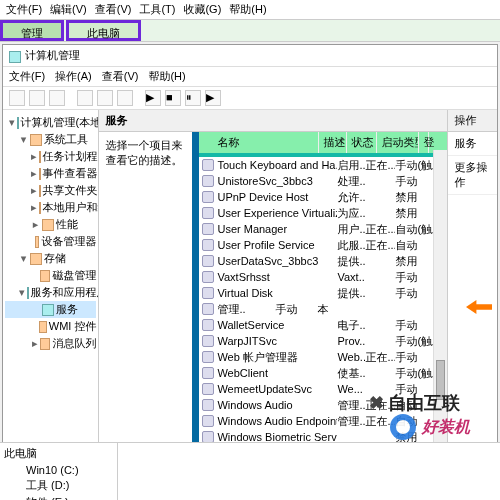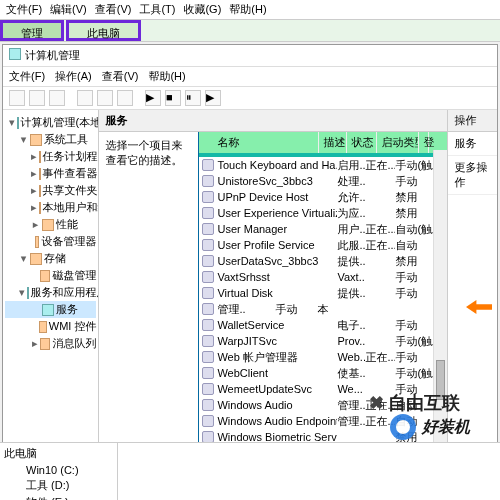--- a/index.html
+++ b/index.html
@@ -3,36 +3,36 @@
 <meta charset="utf-8">
 <style>
 *{box-sizing:border-box;margin:0;padding:0;font-family:"Microsoft YaHei",SimSun,sans-serif;font-size:11px}
 body{background:#f0f0f0;width:500px;height:500px;overflow:hidden;position:relative}
 .top-menu{background:#fff;border-bottom:1px solid #ccc;padding:2px 6px;display:flex;gap:8px}
 .top-menu span{cursor:pointer}
 .tab-bar{background:#e8f5e8;display:flex;height:22px;border-bottom:1px solid #ccc}
 .tab{padding:3px 18px;border:3px solid #6d28d9;background:#d4edce;margin-right:2px;cursor:pointer}
 .tab.active{background:#b8e0b0}
 .mgmt-window{background:#fff;margin:2px;border:1px solid #999}
-.title-bar{padding:3px 6px;display:flex;align-items:flex-start;gap:4px;border-bottom:1px solid #ddd}
+.title-bar{padding:3px 6px;display:flex;align-items:flex-end;gap:4px;border-bottom:1px solid #ddd}
 .mgmt-menu{padding:2px 6px;display:flex;gap:10px;border-bottom:1px solid #ddd}
 .toolbar{padding:3px 6px;display:flex;gap:4px;border-bottom:1px solid #ddd;align-items:center}
 .tb-btn{width:16px;height:16px;border:1px solid #ccc;background:#f8f8f8;cursor:pointer;display:inline-block}
 .main{display:flex;height:370px}
 .tree{width:118px;border-right:1px solid #ccc;padding:4px 2px;overflow:hidden;background:#fff}
 .tree-node{padding:1px 0 1px 4px;white-space:nowrap;display:flex;align-items:center;gap:2px;cursor:pointer}
 .tree-node.sel{background:#cce8ff}
 .exp{width:9px;display:inline-block;text-align:center;color:#666}
 .ico{width:12px;height:12px;display:inline-block;background:#fc9;border:1px solid #c96}
 .ico.g{background:#aee;border-color:#6aa}
 .ind1{padding-left:14px}.ind2{padding-left:26px}
 .mid{flex:1;display:flex;flex-direction:column;border-right:1px solid #ccc}
 .mid-hdr{background:#f0f0f0;border-bottom:1px solid #ccc;padding:3px 6px;font-weight:bold}
 .mid-body{flex:1;display:flex;overflow:hidden}
-.desc-col{width:100px;padding:6px;border-right:1px solid #0369a1}
+.desc-col{width:100px;padding:6px;border-right:7px solid #0369a1}
 .svc-list{flex:1;overflow:hidden;position:relative}
 .list-hdr{display:flex;border-bottom:4px solid #14b8a6;background:#86efac;font-size:10px}
 .list-hdr div{padding:3px 4px;border-right:1px solid #eee}
 .row{display:flex;font-size:10px;height:16px;align-items:center}
 .row .gic{width:12px;height:12px;background:#dde;border:1px solid #99b;margin:0 3px;border-radius:2px}
 .c-name{width:120px;overflow:hidden;white-space:nowrap}
 .c-desc{width:28px;overflow:hidden;white-space:nowrap}
 .c-stat{width:30px;overflow:hidden;white-space:nowrap}
 .c-type{width:42px;overflow:hidden;white-space:nowrap}
 .c-log{width:10px}
@@ -43,21 +43,21 @@
 .tabs-btm span{padding:2px 8px;border:1px solid #ccc;background:#f8f8f8;margin-right:2px;cursor:pointer;font-size:10px}
 .arrow-ind{position:absolute;right:8px;top:300px;width:26px;height:14px;background:#ff7a00;clip-path:polygon(0 50%,40% 0,40% 30%,100% 30%,100% 70%,40% 70%,40% 100%)}
 .scrollbar{position:absolute;right:0;top:18px;bottom:0;width:14px;background:#f0f0f0;border-left:1px solid #ddd}
 .thumb{position:absolute;left:2px;right:2px;top:210px;height:40px;background:#c0c0c0;border:1px solid #999}
 .explorer{position:absolute;bottom:0;left:0;right:0;height:58px;background:#fff;border-top:1px solid #ccc}
 .exp-tree{width:118px;border-right:1px solid #ccc;padding:2px;font-size:10px}
 .exp-tree div{padding:1px 0 1px 12px;cursor:pointer}
 .wm{position:absolute;right:30px;bottom:60px;display:flex;align-items:center;gap:6px;opacity:.9}
 .wm-logo{width:26px;height:26px;background:#2a7de1;border-radius:50%;position:relative}
 .wm-logo::after{content:"";position:absolute;inset:6px;background:#fff;border-radius:50%}
-.wm-txt{font-size:16px;font-weight:bold;font-style:italic;color:#000000}
+.wm-txt{font-size:16px;font-weight:bold;font-style:italic;color:#be185d}
 .wm2{position:absolute;right:40px;bottom:85px;font-size:18px;font-weight:bold;color:#222}
 .wm2::before{content:"✖";color:#444;margin-right:4px}
 </style>
 </head>
 <body>
 
 <div class="top-menu">
     <span>文件(F)</span>
     <span>编辑(V)</span>
     <span>查看(V)</span>

